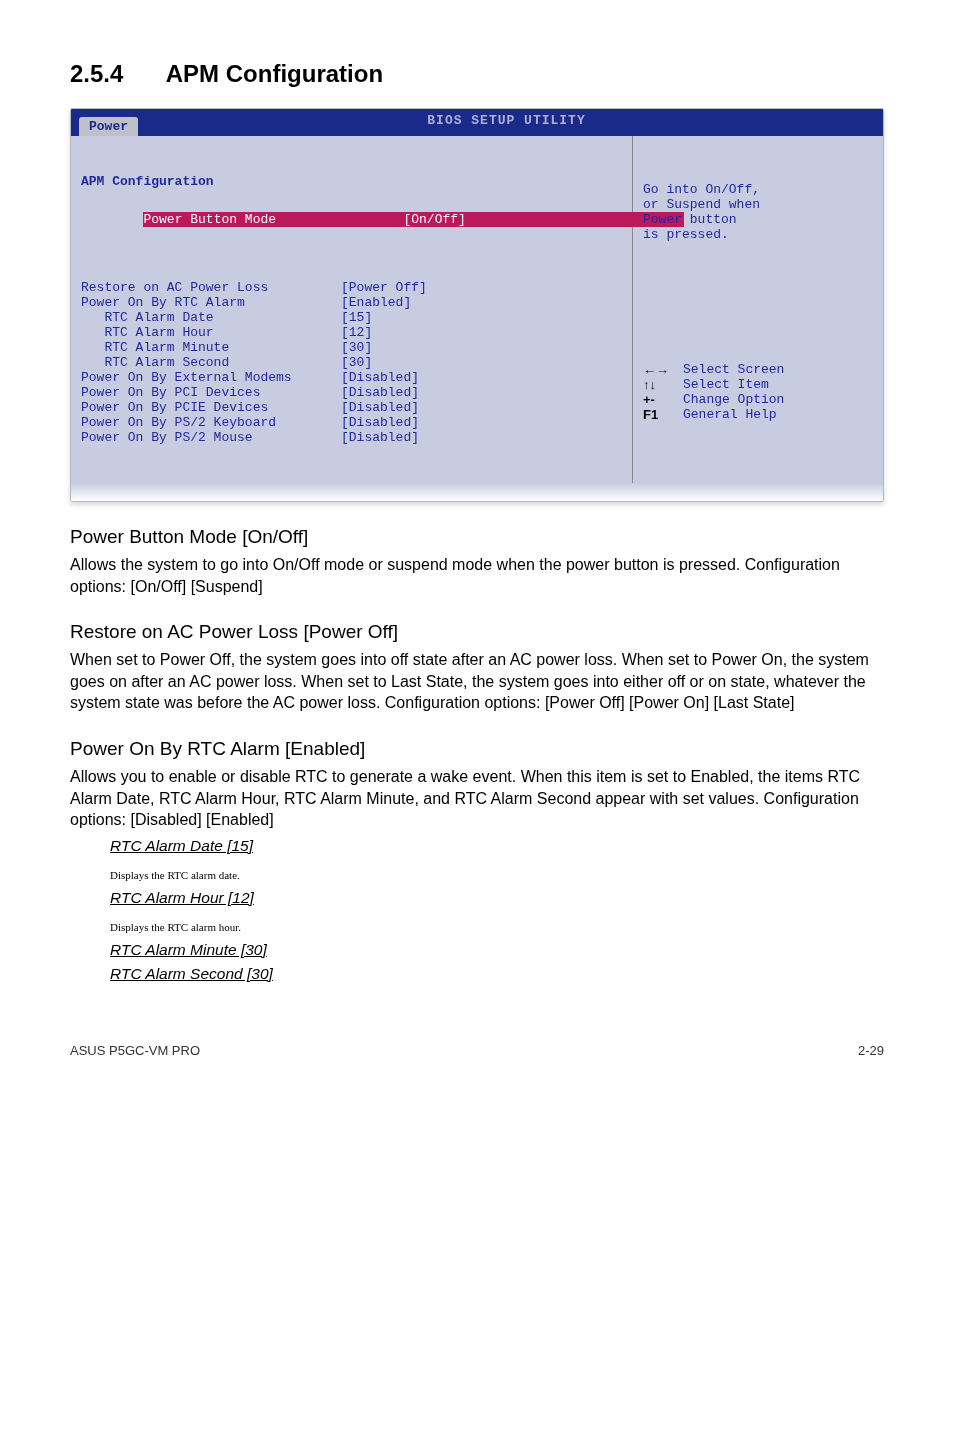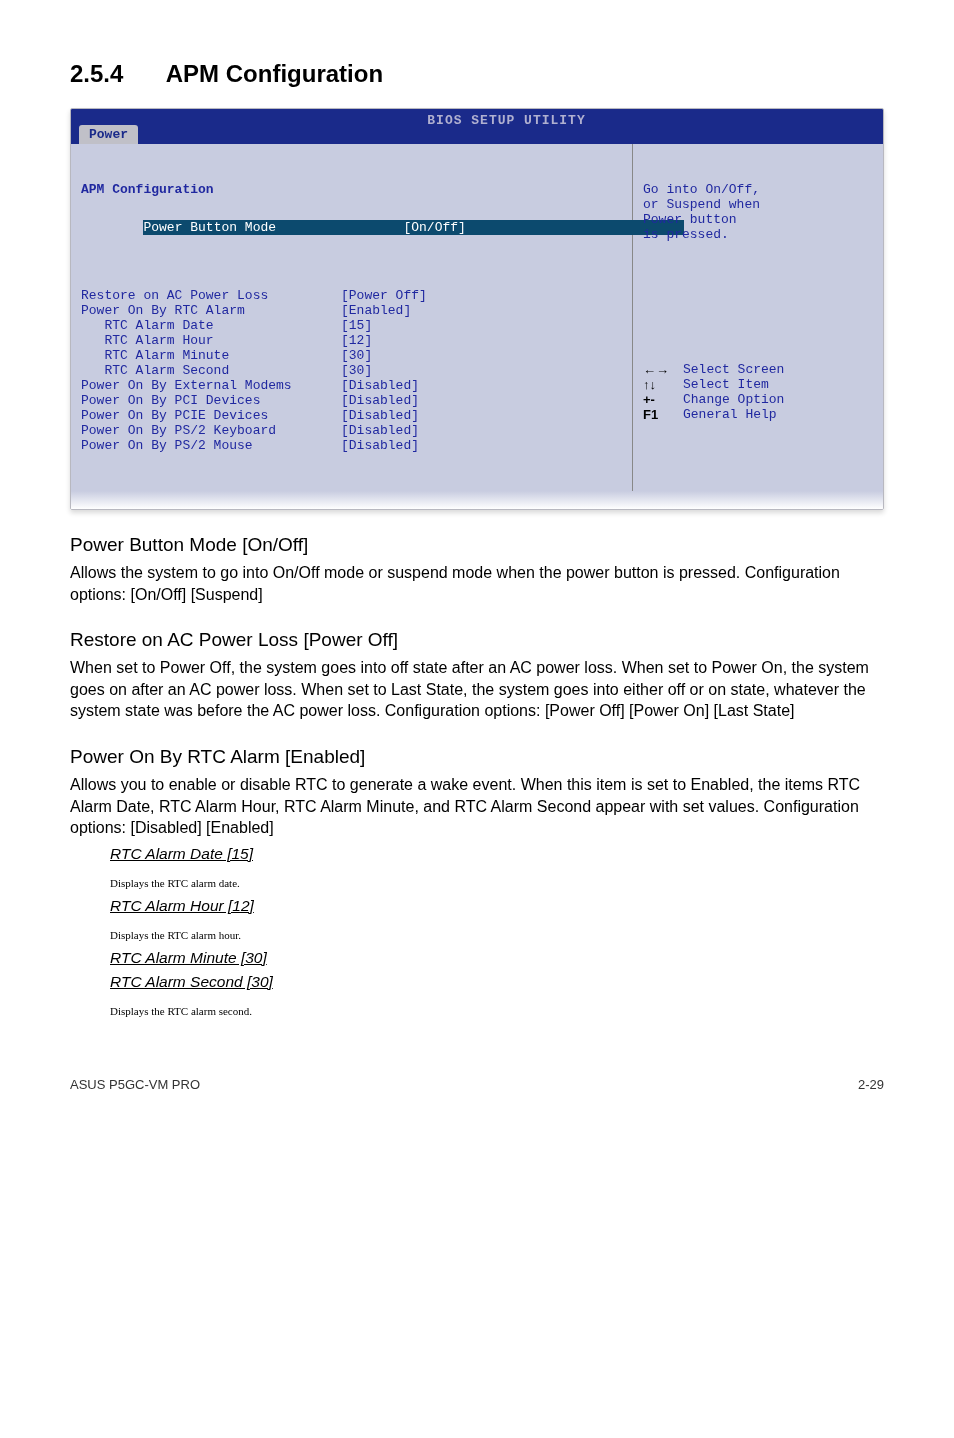--- a/index.html
+++ b/index.html
@@ -35,21 +35,21 @@
     padding: 4px 8px 0 8px;
     font-weight: bold;
     display:flex;
     align-items:flex-end;
   }
   .bios-header-title {
     flex:1;
     text-align:center;
     color:#b0b0d0;
     letter-spacing:1px;
-    padding-bottom:16px;
+    padding-bottom:8px;
   }
   .bios-tab {
     background:#c0c0c8;
     color:#1a2a8a;
     padding:2px 10px;
     border-top-left-radius:3px;
     border-top-right-radius:3px;
     font-weight:bold;
     display:inline-block;
   }
@@ -59,31 +59,31 @@
   }
   .bios-left {
     flex: 1;
     padding: 8px 10px;
     border-right: 1px solid #888;
     color:#2028a0;
     white-space: pre;
   }
   .bios-right {
     width: 230px;
-    padding: 8px 10px;
+    padding: 16px 10px;
     color:#2028a0;
     white-space:pre-wrap;
   }
   .bios-subheader {
     color:#2028a0;
     font-weight:bold;
     margin-bottom:8px;
   }
   .bios-selected-row {
-    background:#0c4a6e;
+    background:#be185d;
     color:#fff;
     display:inline-block;
     width:100%;
   }
   .bios-row { display:flex; }
   .bios-label { width:260px; }
   .bios-value { }
   .bios-nav-row { display:flex; }
   .bios-nav-key { width:40px; font-weight:bold; color:#000; }
   .bios-nav-desc { }
@@ -180,21 +180,20 @@
   <p class="body">Allows you to enable or disable RTC to generate a wake event. When this item is set to Enabled, the items RTC Alarm Date, RTC Alarm Hour, RTC Alarm Minute, and RTC Alarm Second appear with set values. Configuration options: [Disabled] [Enabled]</p>
 
 
   <div id="opts">
       <span class="opt-name">RTC Alarm Date [15]</span>
       <div class="opt-desc">Displays the RTC alarm date.</div>
       <span class="opt-name">RTC Alarm Hour [12]</span>
       <div class="opt-desc">Displays the RTC alarm hour.</div>
       <span class="opt-name">RTC Alarm Minute [30]</span>
       <span class="opt-name">RTC Alarm Second [30]</span>
-      <div class="opt-desc">Displays the RTC alarm second.</div>
     </div>
 
   <div class="footer">
     <span>ASUS P5GC-VM PRO</span>
     <span>2-29</span>
   </div>
 
 </div>
 
 </body></html>

